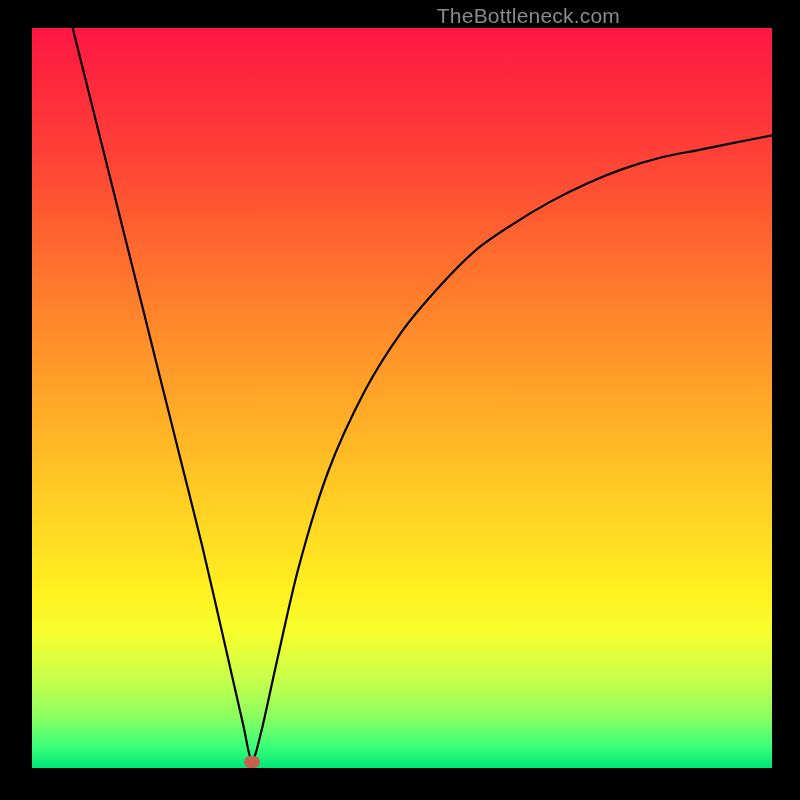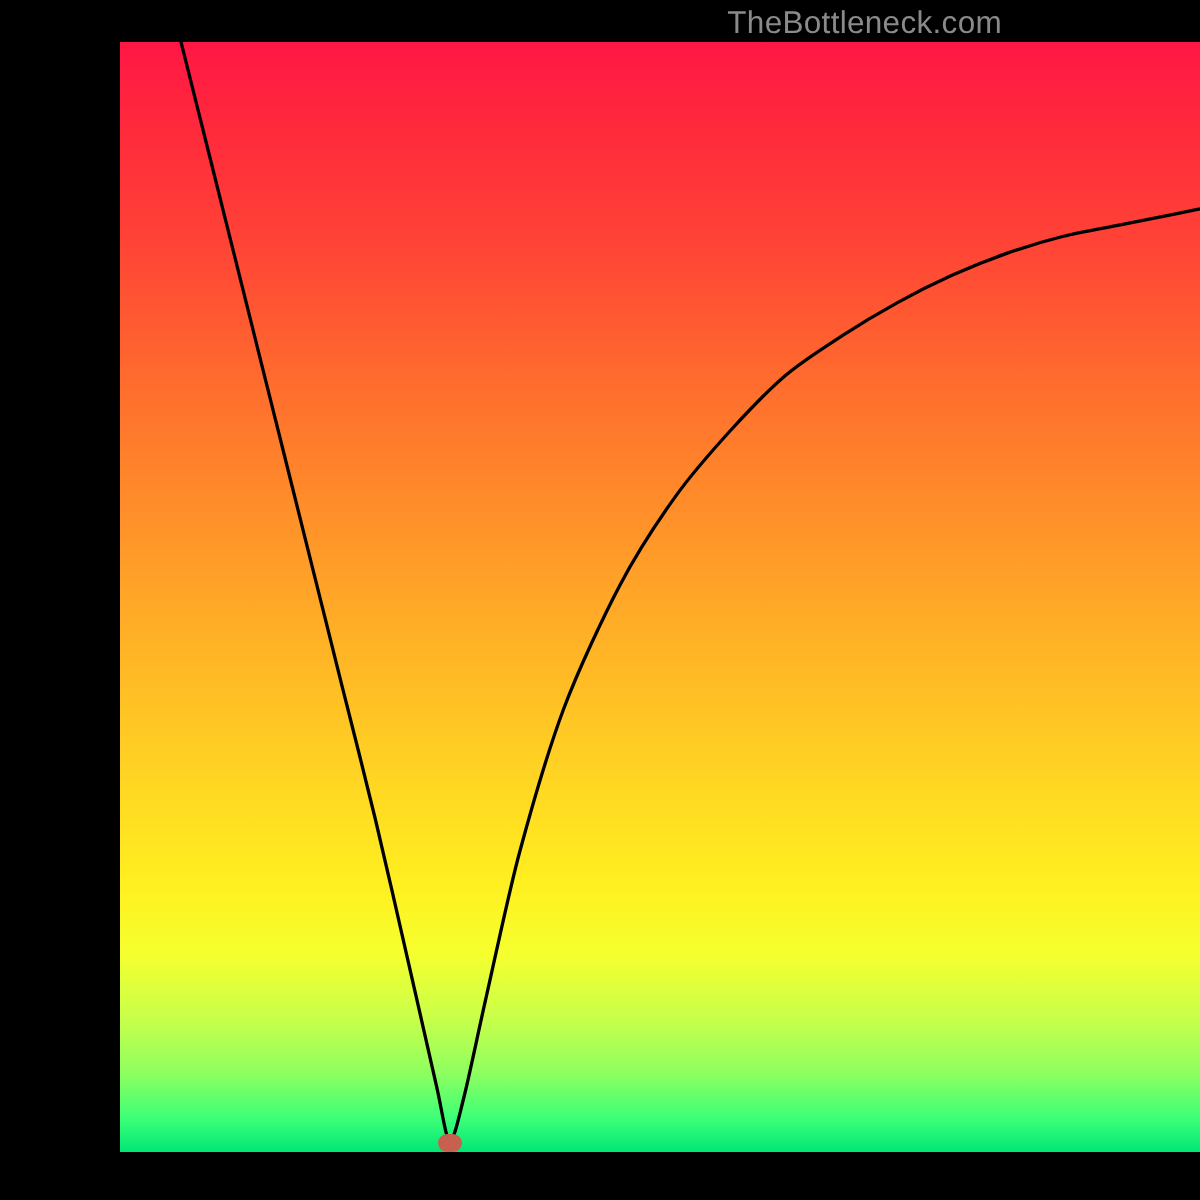--- a/index.html
+++ b/index.html
@@ -1,17 +1,17 @@
 <!DOCTYPE html>
 <html><head>
 <meta charset="utf-8">
 <style>
   * { margin: 0; padding: 0; box-sizing: border-box; }
   html, body { width: 800px; height: 800px; overflow: hidden; background: #000; }
-  .stage { position: relative; width: 632px; height: 800px; background: #000; margin-left: 48px; }
+  .stage { position: relative; width: 632px; height: 800px; background: #000; }
   .plot {
     position: absolute;
     left: 32px;
     top: 28px;
     width: 740px;
     height: 740px;
     background: linear-gradient(to bottom,
       #ff1744 0%,
       #ff2a3c 8%,
       #ff4336 18%,

